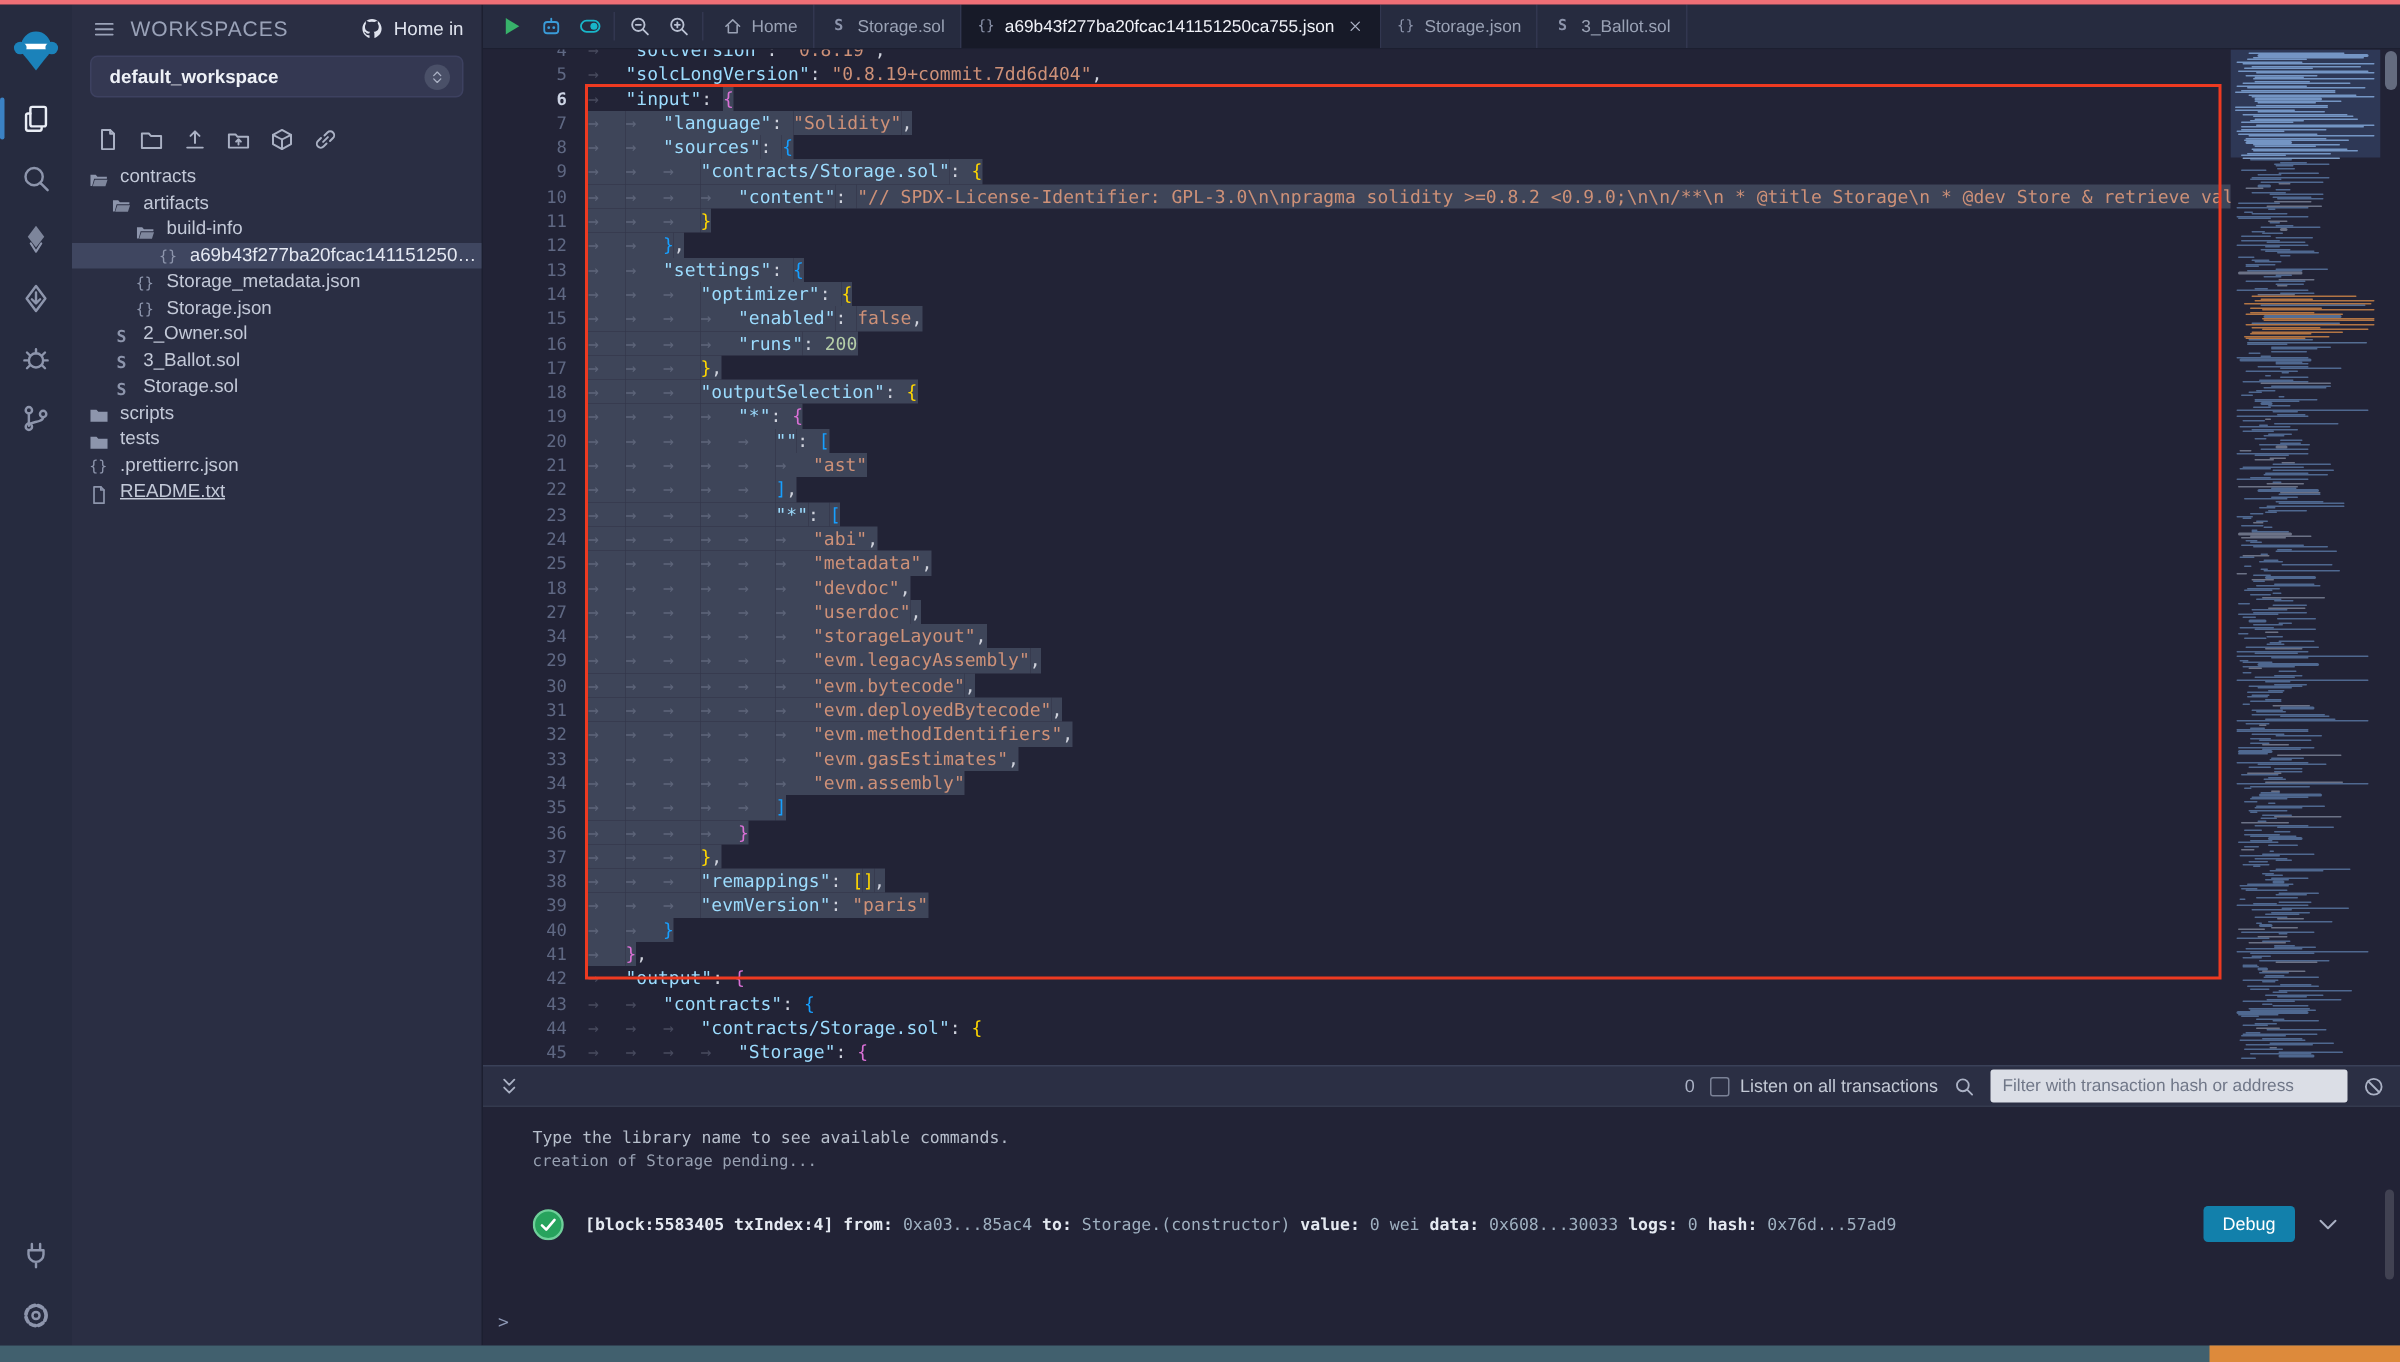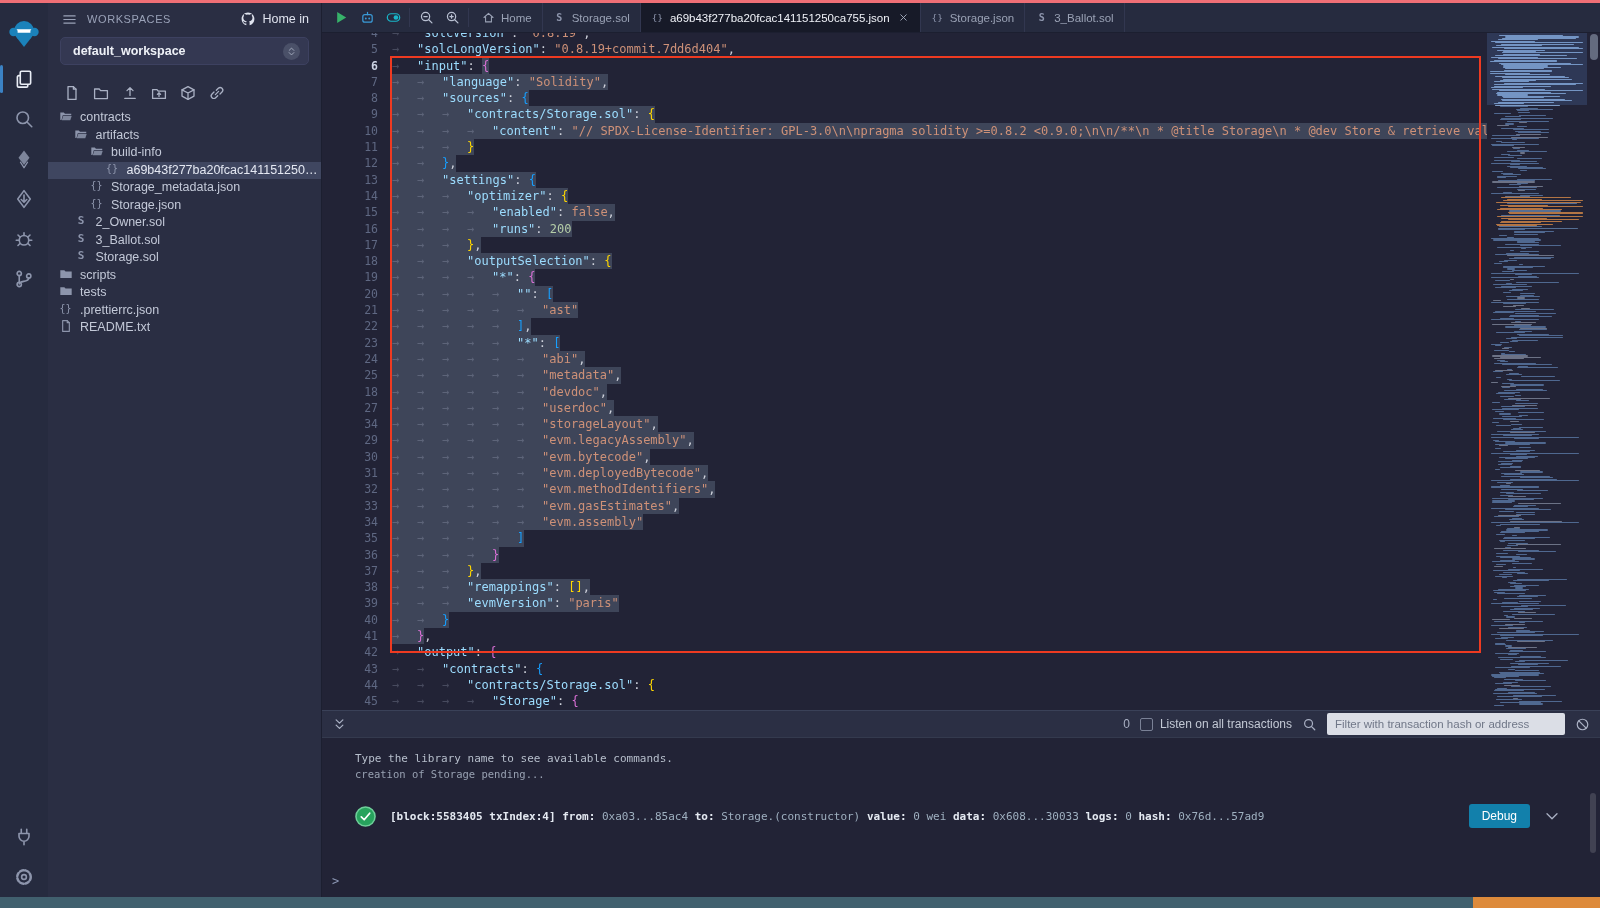--- a/index.html
+++ b/index.html
@@ -24,33 +24,33 @@
   .icn.spacer{margin-top:auto}
 
   
   #panel{position:absolute;left:48px;top:3px;width:274px;height:894px;background:#2a2e43;
     border-right:1px solid #1c1f30;color:#c3c9d8;z-index:4}
   #panel .hdr{display:flex;align-items:center;padding:10px 12px 6px 14px}
   #panel .hdr .t{font-size:13.5px;font-weight:bold;color:#e8ebf3;letter-spacing:.2px;flex:1}
   #panel .hdr .ic{width:16px;height:16px;margin-left:8px}
   #wsrow{display:flex;align-items:center;padding:8px 12px 4px 14px;color:#9aa2b8}
   #wsrow .ic{width:15px;height:15px;margin-right:10px}
-  #wsrow .lbl{font-size:11px;letter-spacing:.6px;flex:1}
+  #wsrow .lbl{font-size:14px;letter-spacing:.6px;flex:1}
   #signin{display:flex;align-items:center;color:#dfe3ee;font-size:12.5px;cursor:pointer}
   #signin .ic{width:16px;height:16px;margin-right:6px;color:#dfe3ee}
   #wssel{margin:6px 12px 10px 12px;height:28px;background:#343852;border:1px solid #3d4160;border-radius:5px;
     display:flex;align-items:center;padding:0 8px 0 12px;cursor:pointer}
   #wssel .nm{flex:1;font-size:12.5px;font-weight:bold;color:#eef1f7}
   #wssel .badge{width:17px;height:17px;border-radius:50%;background:#4a5068;color:#aab1c4;
     display:flex;align-items:center;justify-content:center}
   #wssel .badge svg{width:11px;height:11px}
   #ftools{display:flex;align-items:center;gap:13px;padding:10px 12px 8px 16px;color:#aab1c4}
   #ftools .ic{width:16px;height:16px;cursor:pointer}
   #tree{font-size:12.5px}
-  .trow{display:flex;align-items:flex-start;height:17.5px;line-height:17.5px;cursor:pointer;white-space:nowrap;color:#c3c9d8}
+  .trow{display:flex;align-items:flex-end;height:17.5px;line-height:17.5px;cursor:pointer;white-space:nowrap;color:#c3c9d8}
   .trow .tic{width:15px;height:14px;margin-right:7px;flex:none;color:#8d95ac;display:flex;align-items:center;justify-content:center}
   .trow .tic svg{width:14px;height:14px}
   .trow .glyph{font-family:"DejaVu Sans Mono",monospace;font-size:10px;color:#8d95ac}
   .trow.sel{background:#3f4660;color:#e4e8f2}
   .trow .tl{overflow:hidden;text-overflow:ellipsis}
 
   
   #main{position:absolute;left:322px;top:3px;width:1278px;height:894px}
   #tabbar{position:absolute;left:0;top:0;width:1278px;height:30px;background:#262b3f;display:flex;align-items:stretch;
     border-bottom:1px solid #1c1f30}
@@ -306,21 +306,21 @@
             </svg>
           </span>
           <span class="tl">tests</span>
         </div>
         <div class="trow" style="padding-left: 10px;">
           <span class="tic">
             <span class="glyph">{}</span>
           </span>
           <span class="tl">.prettierrc.json</span>
         </div>
-        <div class="trow" style="padding-left: 10px;">
+        <div class="trow" style="padding-left: 10px; text-decoration: underline;">
           <span class="tic">
             <svg viewBox="0 0 16 16" fill="none" stroke="currentColor" stroke-width="1.3" stroke-linecap="round" stroke-linejoin="round">
               <path d="M4.2 1.8h5.2l2.4 2.4v10H4.2z"></path>
               <path d="M9.4 1.8v2.4h2.4"></path>
             </svg>
           </span>
           <span class="tl">README.txt</span>
         </div>
       </div>
   </section>

